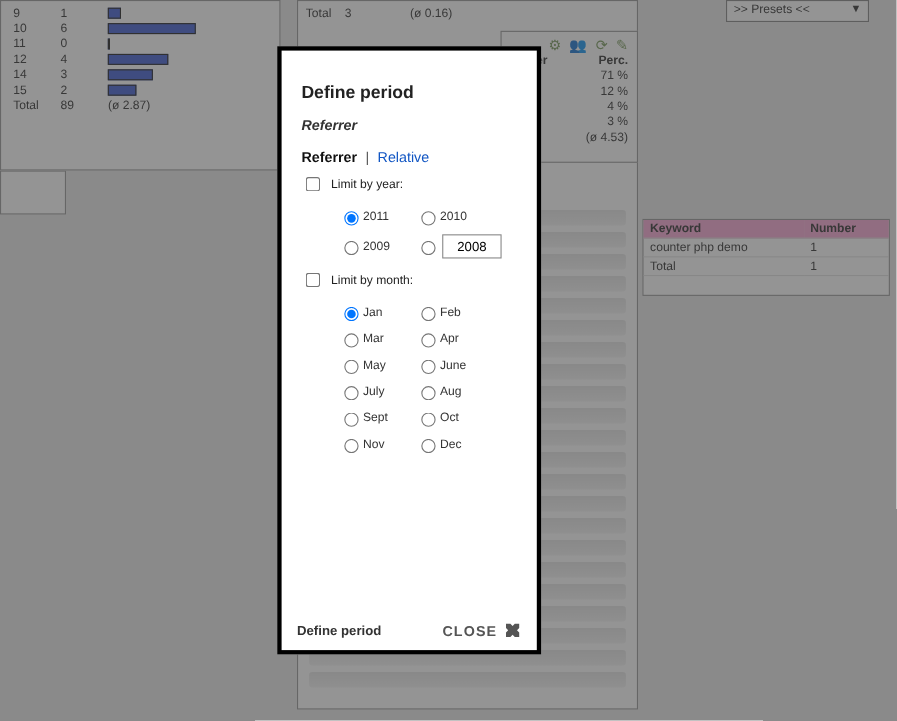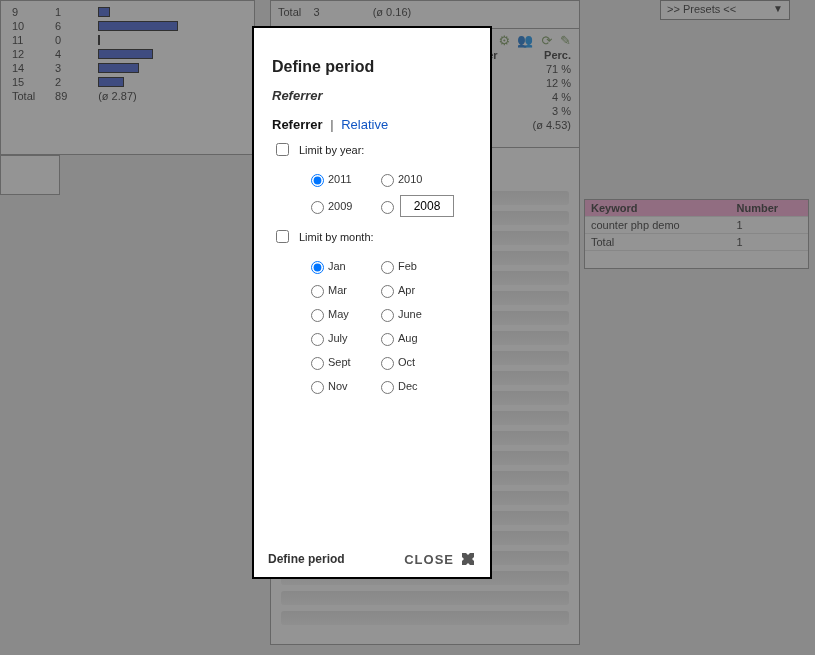--- a/index.html
+++ b/index.html
@@ -123,24 +123,24 @@
   
   .dimmer {
     position:absolute;
     inset:0;
     background: rgba(60,60,60,0.55);
   }
 
   
   .modal {
     position:absolute;
-    left:252px; top:26px;
+    left:252px; top:42px;
     width:240px; height:553px;
     background:#fff;
-    border:2px solid #000000;
+    border:4px solid #000000;
     box-sizing:border-box;
     padding:14px 18px 8px 18px;
   }
   .modal h1 {
     font-size:16px; font-weight:700; color:#222;
     margin:16px 0 12px 0;
   }
   .modal h2 {
     font-size:13px; font-weight:700; font-style:italic; color:#333;
     margin:0 0 14px 0;

